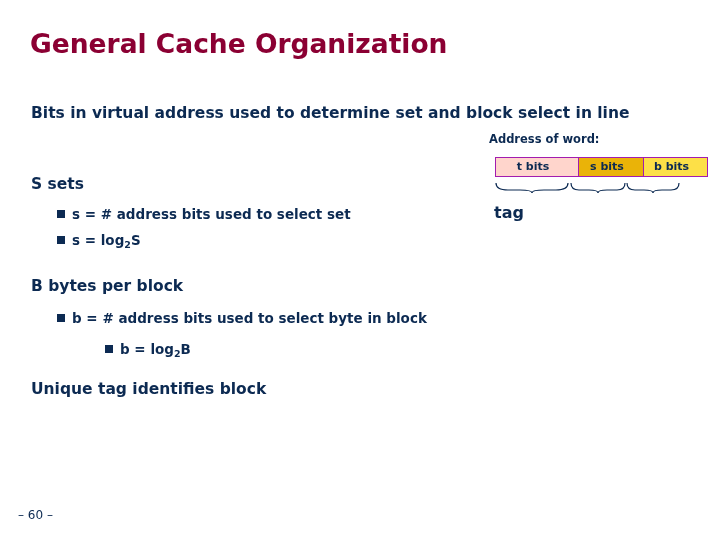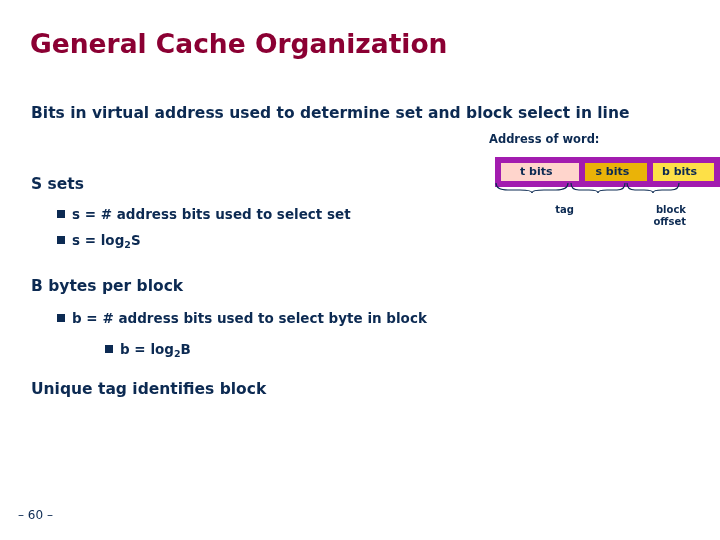--- a/index.html
+++ b/index.html
@@ -64,37 +64,37 @@
     font-size: 11.5px;
     font-weight: bold;
     color: #0c2a52;
     white-space: nowrap;
   }
   .addr-table {
     position: absolute;
     border-collapse: collapse;
   }
   .addr-table td {
-    border: 6px solid #a21caf;
+    border: 1px solid #a21caf;
     font-size: 11px;
     font-weight: bold;
     color: #0c2a52;
     text-align: center;
     padding: 2px 8px 3px 0;
     font-family: "DejaVu Sans", sans-serif;
   }
   .cell-t { background: #ffd5cc; width: 74px; }
   .cell-s { background: #eab308; width: 56px; }
   .cell-b { background: #fde047; width: 55px; }
   .brace {
     position: absolute;
-    font-size: 10px;
+    font-size: 16px;
     font-weight: bold;
     color: #0c2a52;
-    text-align: right;
+    text-align: left;
     white-space: nowrap;
     line-height: 1.15;
   }
   .footer {
     position: absolute;
     left: 18px;
     top: 508px;
     font-size: 12px;
     color: #0c2a52;
     font-family: "DejaVu Sans", sans-serif;
@@ -158,20 +158,16 @@
   <svg class="brace-svg" width="62" height="12" style="left:569px; top:182px;">
     <path d="M2,1 Q2,8 10,8 L20,8 Q29,8 29,11 Q29,8 38,8 L48,8 Q56,8 56,1" fill="none" stroke="#0c2a52" stroke-width="1.2"></path>
   </svg>
   <svg class="brace-svg" width="61" height="12" style="left:625px; top:182px;">
     <path d="M2,1 Q2,8 10,8 L19,8 Q28,8 28,11 Q28,8 37,8 L46,8 Q54,8 54,1" fill="none" stroke="#0c2a52" stroke-width="1.2"></path>
   </svg>
 
   <div class="brace" style="left:494px; top:204px; width:80px;">
     <span>tag</span>
   </div>
-  <div class="brace" style="left:625px; top:204px; width:61px;">
-    <span>block</span><br>
-    <span>offset</span>
-  </div>
 
   <div class="footer">– 60 –</div>
 
 </div>
 
 </body></html>

